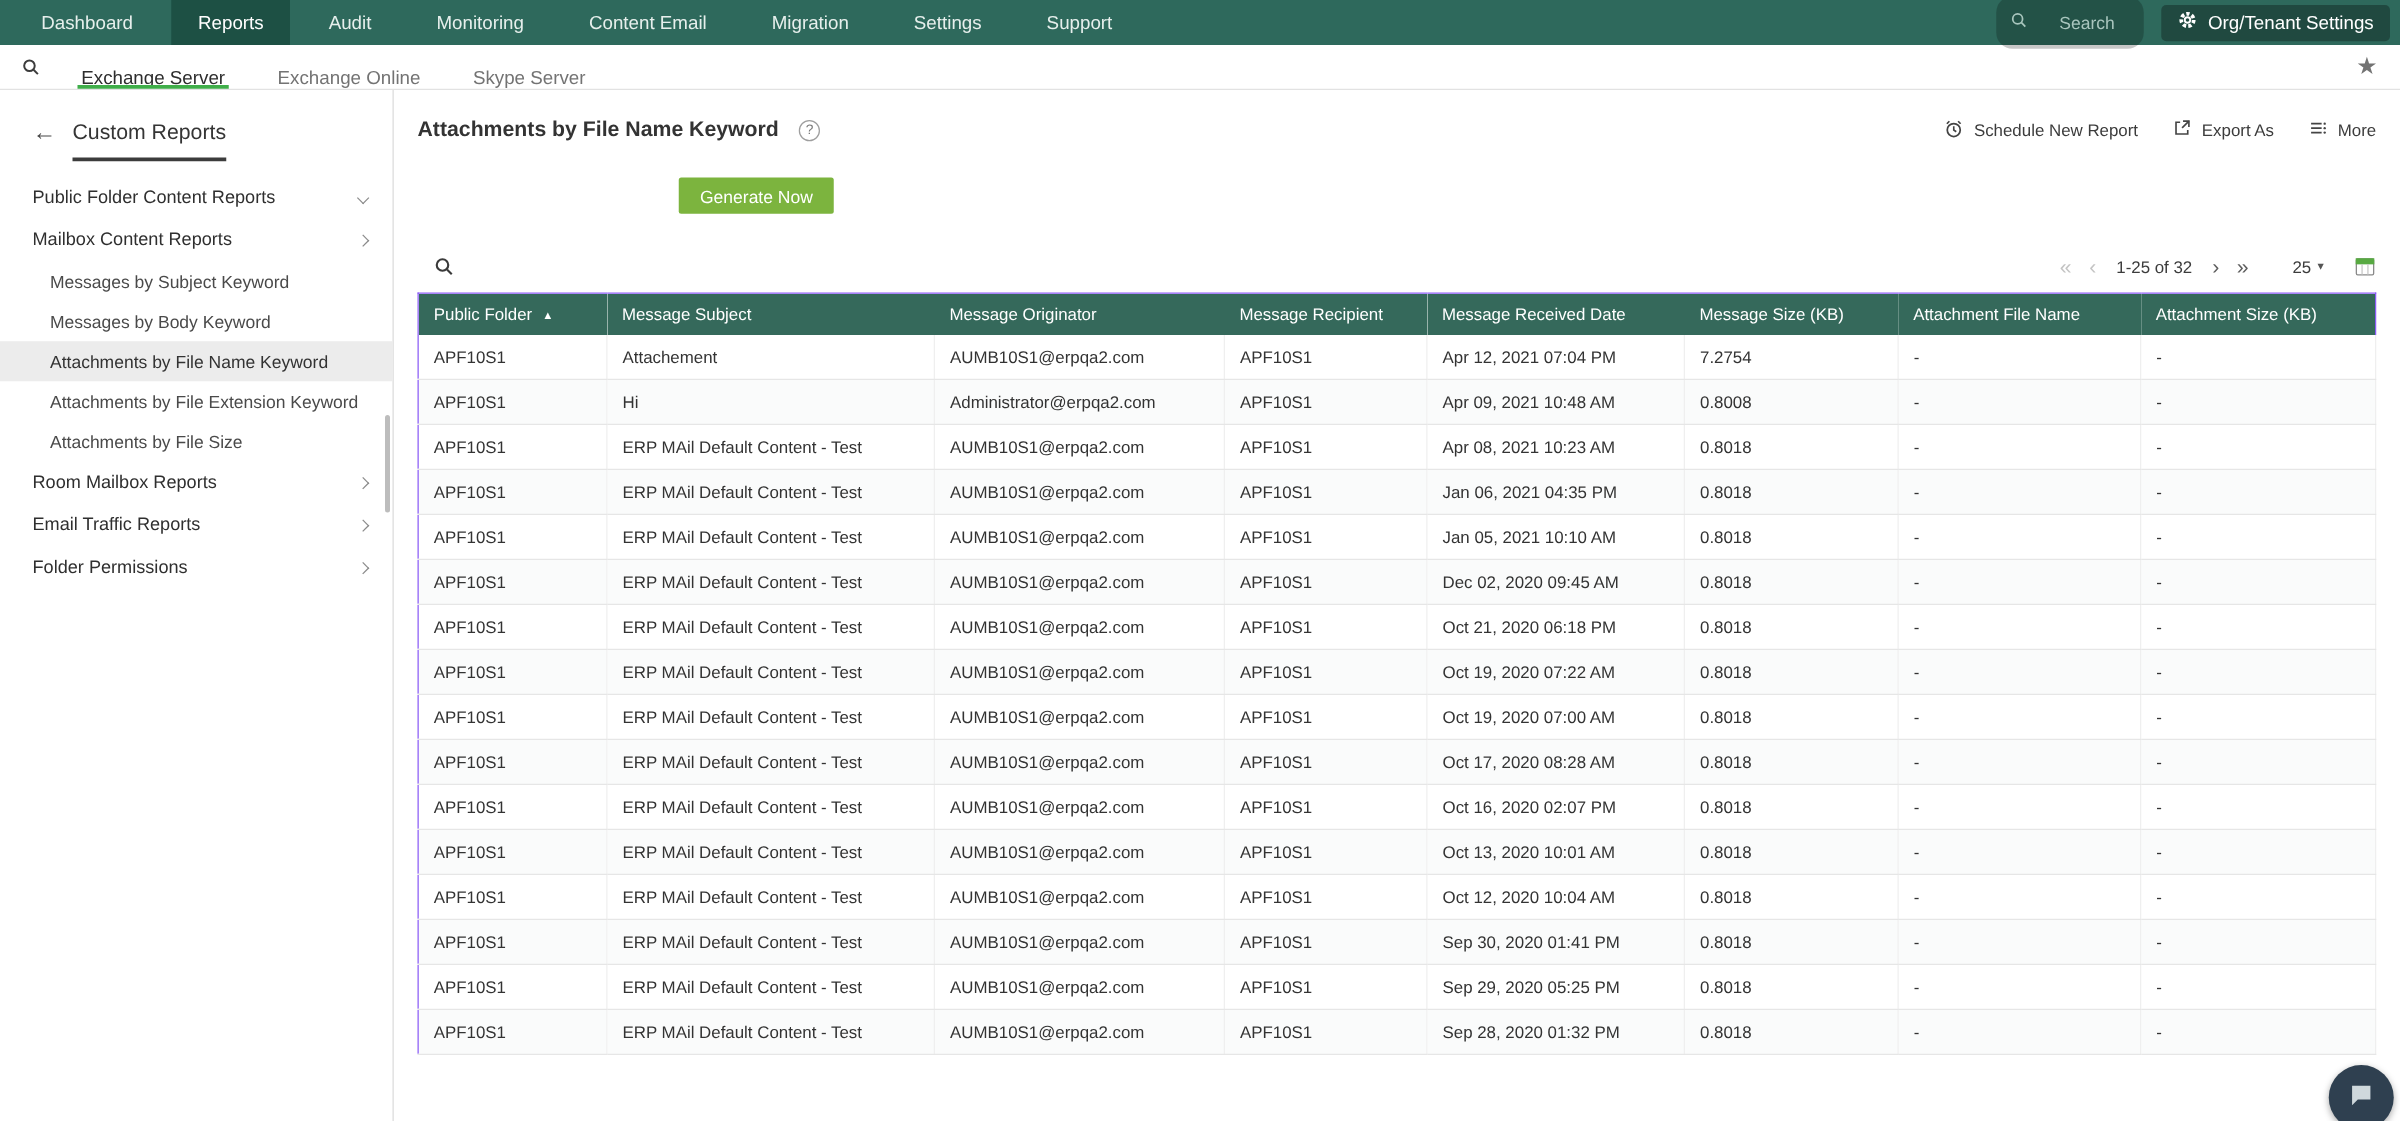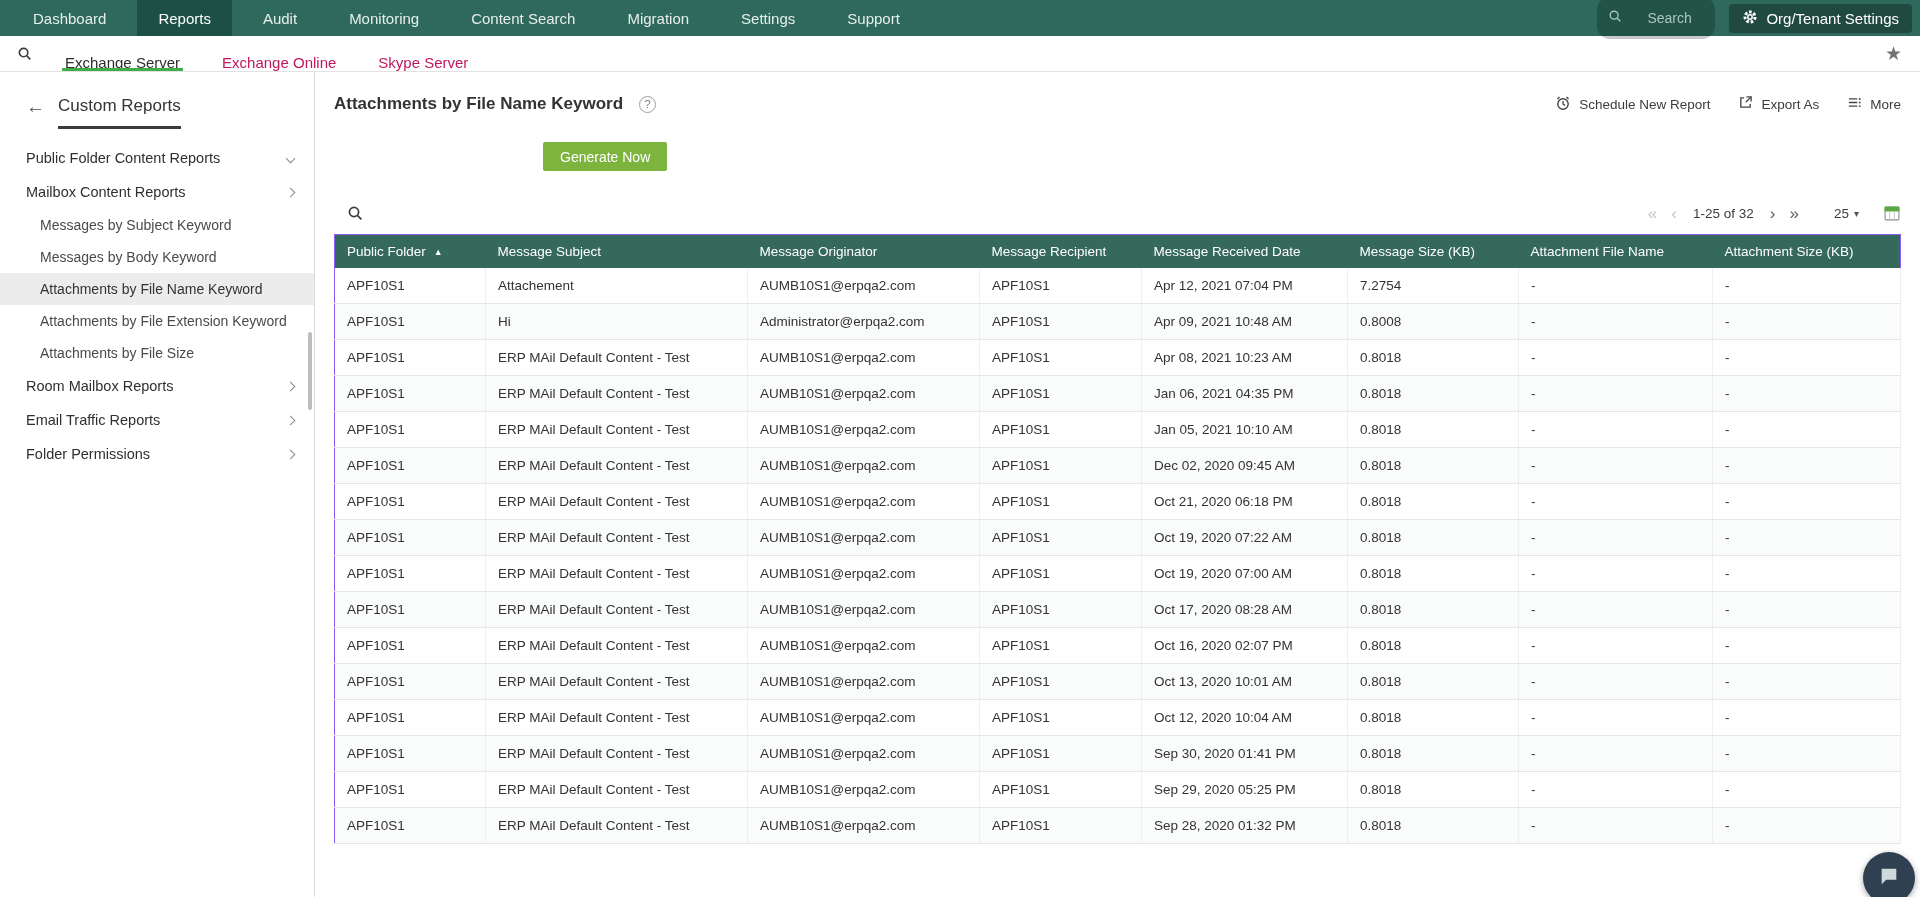--- a/index.html
+++ b/index.html
@@ -19,21 +19,21 @@
                       color:#d7e6e1; font-size:14px; font-family:inherit; }
   .nav-search input::placeholder { color:#a9c6be; }
   .org-btn { height:29px; background:rgba(0,0,0,0.30); border-radius:4px; padding:0 13px;
              display:flex; align-items:center; gap:8px; color:#fff; font-size:15px; cursor:pointer; }
 
   
   .tabbar { height:36px; background:#fff; border-bottom:1px solid #e2e2e2;
             display:flex; align-items:stretch; }
   .tab-search { width:48px; display:flex; align-items:center; justify-content:center; color:#3c3c3c; cursor:pointer; }
   .tab { display:flex; align-items:center; padding:0 17px; margin-right:8px; font-size:15px;
-         color:#be185d; position:relative; cursor:pointer; white-space:nowrap; }
+         color:#737373; position:relative; cursor:pointer; white-space:nowrap; }
   .tab.active { color:#2d2d2d; }
   .tab.active::after { content:""; position:absolute; left:14px; right:14px; bottom:0;
                        height:3px; background:#3fae49; }
   .tab-star { margin-left:auto; display:flex; align-items:center; padding-right:18px;
               font-size:19px; color:#737373; cursor:pointer; }
 
   
   .page-body { display:flex; height:825px; }
 
   
@@ -97,21 +97,21 @@
 </style>
 </head>
 <body>
 
 <div class="topnav">
   <div class="nav-items" id="nav-items">
       <div class="nav-item">Dashboard</div>
       <div class="nav-item active">Reports</div>
       <div class="nav-item">Audit</div>
       <div class="nav-item">Monitoring</div>
-      <div class="nav-item">Content Search</div>
+      <div class="nav-item">Content Email</div>
       <div class="nav-item">Migration</div>
       <div class="nav-item">Settings</div>
       <div class="nav-item">Support</div>
     </div>
   <div class="nav-right">
     <div class="nav-search">
       <span>
         <svg width="14" height="14" viewBox="0 0 16 16">
             <circle cx="7" cy="7" r="4.5" fill="none" stroke="currentColor" stroke-width="1.6"></circle>
             <line x1="10.5" y1="10.5" x2="14" y2="14" stroke="currentColor" stroke-width="1.6"></line>

